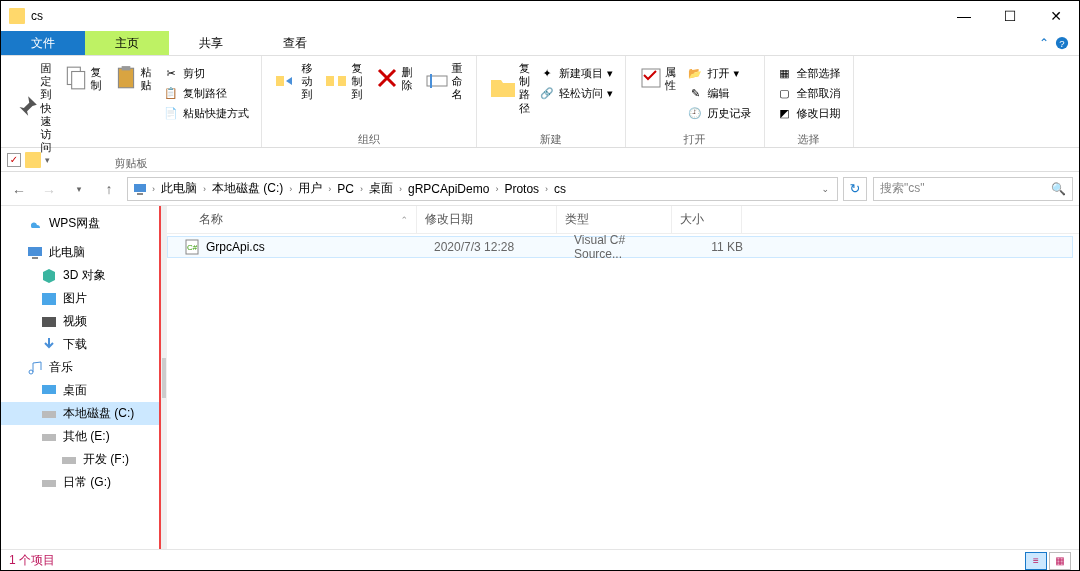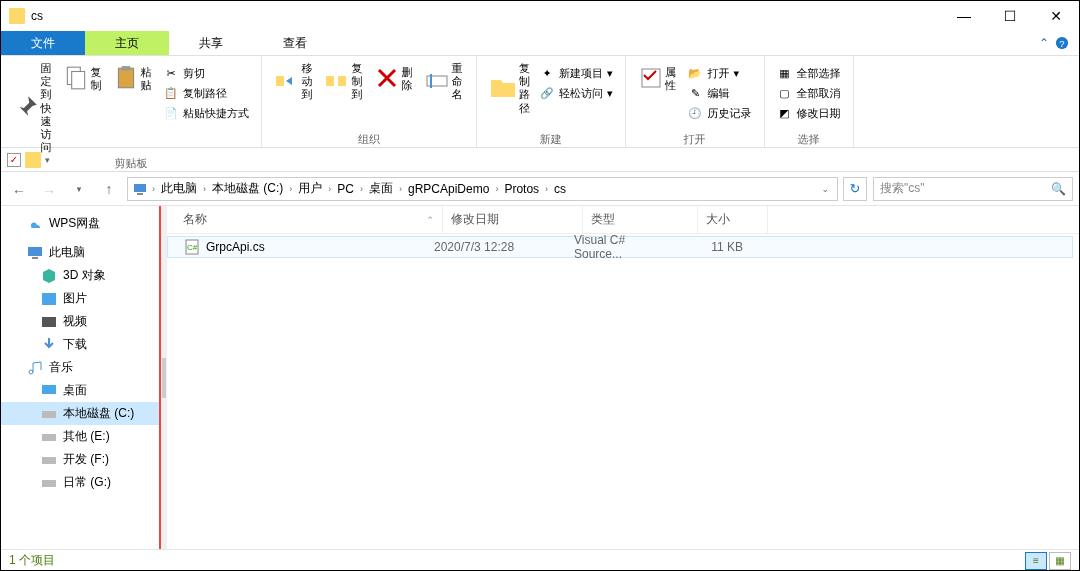--- a/index.html
+++ b/index.html
@@ -40,32 +40,32 @@
 .sidebar { width: 160px; border-right: 2px solid #ef4444; overflow: hidden; position: relative; padding: 6px 0; }
 .sidebar .item { display: flex; align-items: center; height: 23px; padding-left: 26px; font-size: 12px; gap: 6px; white-space:nowrap; }
 .sidebar .item.sel { background: #cce8ff; }
 .sidebar .item .ti { width:16px; height:16px; }
 .sidebar .spacer6 { height:6px; }
 .splitter { width: 6px; background: #f0f0f0; display:flex; align-items:center; justify-content:center; }
 .splitter .grip { width:4px; height:40px; background:#ccc; }
 .content { flex: 1; display: flex; flex-direction: column; }
 .cols { height: 28px; display: flex; align-items: center; border-bottom: 1px solid #eee; color: #555; font-size: 12px; }
 .cols .col { padding: 0 8px; border-right: 1px solid #eee; height:100%; display:flex; align-items:center; }
-.cols .c-name { width: 276px; padding-left: 16px; }
+.cols .c-name { width: 250px; padding-left: 32px; }
 .cols .c-date { width: 140px; }
 .cols .c-type { width: 115px; }
 .cols .c-size { width: 70px; }
 .filelist { flex: 1; padding-top: 2px; }
 .filerow { height: 22px; display: flex; align-items: center; font-size: 12px; padding-left:8px; border:1px solid #cce8ff; background:#f5fbff; margin-right:6px; }
 .filerow .cell { padding: 0 8px; }
 .filerow .c-name { width: 250px; display:flex; align-items:center; gap:6px; }
 .filerow .c-date { width: 140px; color:#666; }
 .filerow .c-type { width: 115px; color:#666; }
 .filerow .c-size { width: 70px; color:#666; text-align:right; }
-.status { height: 22px; border-top: 1px solid #e5e5e5; display: flex; align-items: center; padding: 0 8px; font-size: 12px; color:#4d7c0f; }
+.status { height: 22px; border-top: 1px solid #e5e5e5; display: flex; align-items: center; padding: 0 8px; font-size: 12px; color:#be185d; }
 .status .spacer { flex:1; }
 .status .vbtn { width:22px; height:18px; border:1px solid #bbb; margin-left:2px; display:flex; align-items:center; justify-content:center; font-size:10px; }
 .status .vbtn.sel { background:#cce8ff; border-color:#1979ca; }
 .folder-ico { width:16px; height:16px; background:#ffd86b; border-radius:1px; }
 svg { display:block; }
 </style>
 </head>
 <body>
 
 <div class="titlebar">
@@ -372,21 +372,21 @@
           <rect x="1" y="5" width="14" height="7" fill="#bbb"></rect>
         </svg>
         <span>本地磁盘 (C:)</span>
       </div>
     <div class="item" style="padding-left:40px;">
         <svg class="ti">
           <rect x="1" y="5" width="14" height="7" fill="#bbb"></rect>
         </svg>
         <span>其他 (E:)</span>
       </div>
-    <div class="item" style="padding-left:40px;text-align:center;">
+    <div class="item" style="padding-left:60px;text-align:center;">
         <svg class="ti">
           <rect x="1" y="5" width="14" height="7" fill="#bbb"></rect>
         </svg>
         <span>开发 (F:)</span>
       </div>
     <div class="item" style="padding-left:40px;">
         <svg class="ti">
           <rect x="1" y="5" width="14" height="7" fill="#bbb"></rect>
         </svg>
         <span>日常 (G:)</span>

